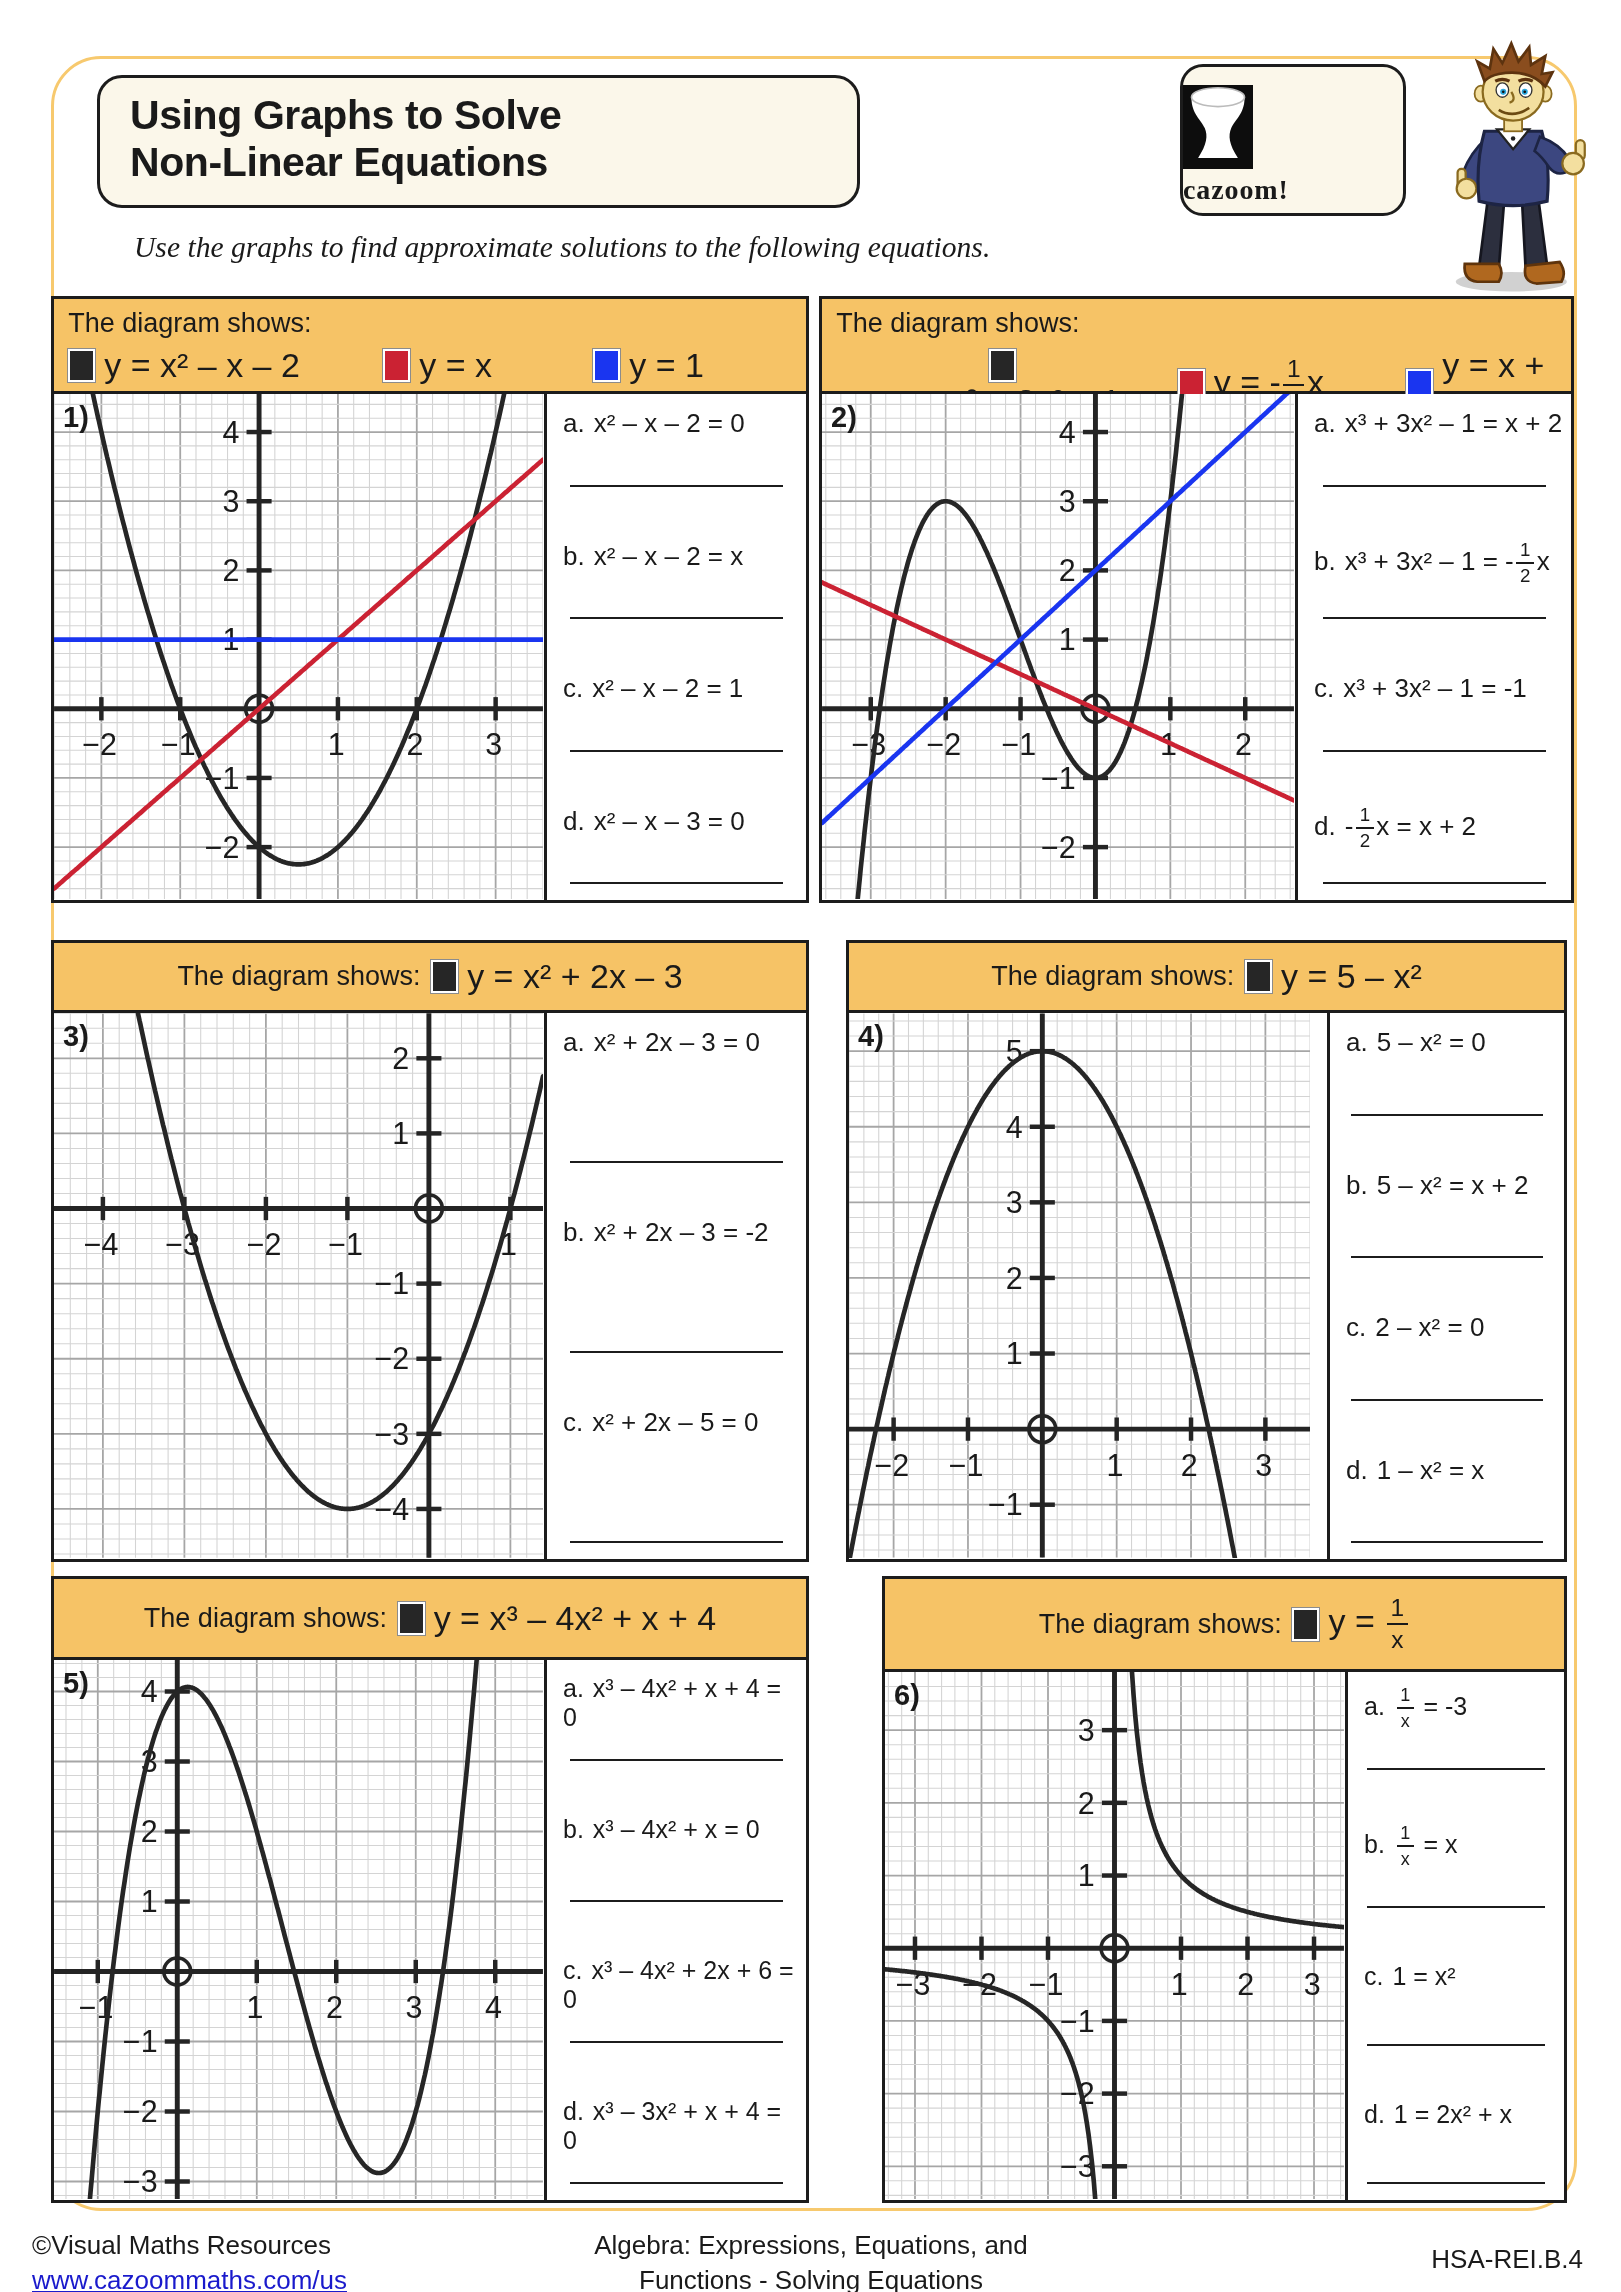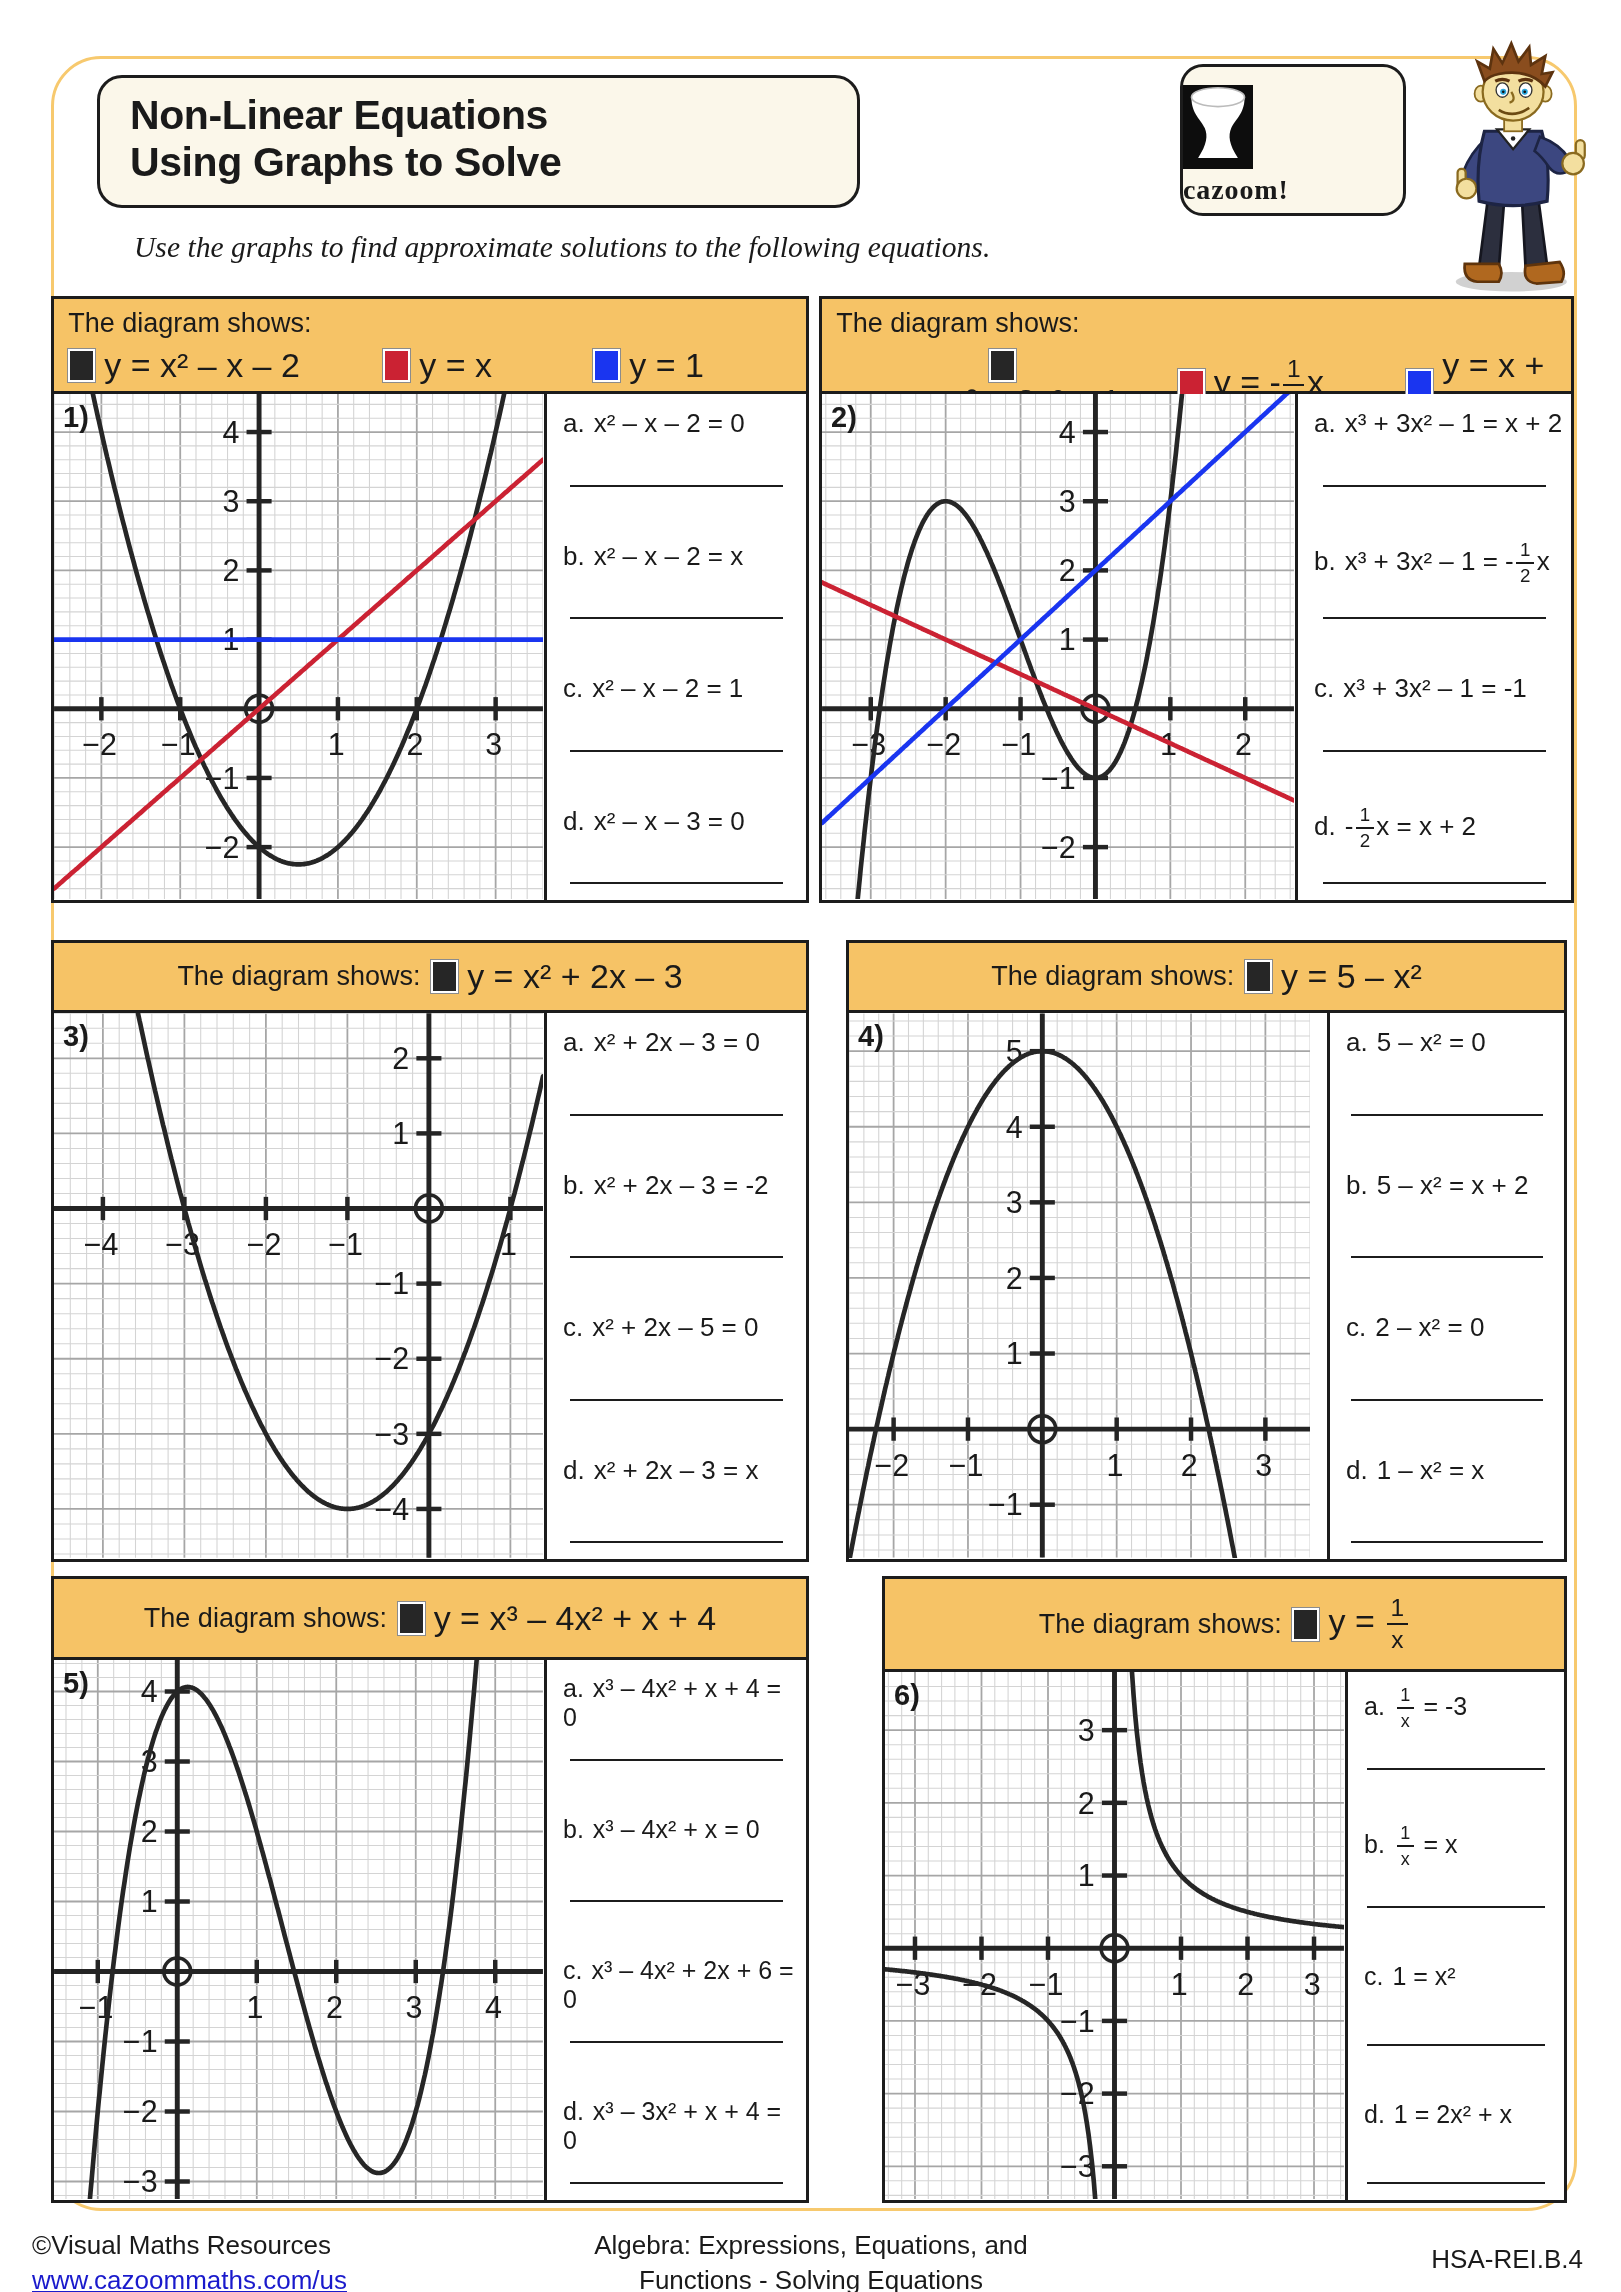--- a/index.html
+++ b/index.html
@@ -62,22 +62,22 @@
   .footer-center{position:absolute;left:50%;transform:translateX(-50%);top:2228px;
        text-align:center;font-size:26px;line-height:1.35;width:663px;}
   .footer-right{position:absolute;right:39px;top:2244px;font-size:26px;}
 </style>
 </head>
 <body>
 
 <div class="page-border"></div>
 
 <div class="title-box">
+  <div class="t">Using Graphs to Solve</div>
   <div class="t">Non-Linear Equations</div>
-  <div class="t">Using Graphs to Solve</div>
 </div>
 
 <div class="logo-box">
   <div class="logo-drum">
     <svg viewBox="0 0 60 76" width="70" height="84">
       <path d="M6,12 C6,26 15,32 18,39 C21,46 20,54 12,66 L48,66 C40,54 39,46 42,39 C45,32 54,26 54,12 Z" fill="#ffffff"></path>
       <ellipse cx="30" cy="11" rx="24" ry="8.5" fill="#ffffff"></ellipse>
       <ellipse cx="30" cy="11" rx="24" ry="8.5" fill="none" stroke="#bbbbbb" stroke-width="1.5"></ellipse>
     </svg>
   </div>
@@ -490,21 +490,20 @@
           <line x1="404.59999999999997" y1="50.31724137931035" x2="432.59999999999997" y2="50.31724137931035" stroke="#242424" stroke-width="5"></line>
           <text x="396.59999999999997" y="62.31724137931035" text-anchor="end" font-size="34" fill="#1a1a1a" font-family="Liberation Sans, sans-serif">2</text>
           <circle cx="418.59999999999997" cy="218.04137931034484" r="15" fill="none" stroke="#242424" stroke-width="4"></circle>
           <path d="M53.7,-206.3L54.6,-201.3L55.5,-196.2L56.4,-191.2L57.3,-186.2L58.2,-181.3L59.1,-176.3L60.1,-171.4L61.0,-166.5L61.9,-161.6L62.8,-156.7L63.7,-151.8L64.6,-146.9L65.5,-142.1L66.4,-137.3L67.3,-132.5L68.3,-127.7L69.2,-122.9L70.1,-118.2L71.0,-113.4L71.9,-108.7L72.8,-104.0L73.7,-99.3L74.6,-94.6L75.5,-90.0L76.4,-85.3L77.4,-80.7L78.3,-76.1L79.2,-71.5L80.1,-67.0L81.0,-62.4L81.9,-57.9L82.8,-53.3L83.7,-48.8L84.6,-44.4L85.5,-39.9L86.5,-35.4L87.4,-31.0L88.3,-26.6L89.2,-22.2L90.1,-17.8L91.0,-13.4L91.9,-9.1L92.8,-4.7L93.7,-0.4L94.6,3.9L95.5,8.2L96.5,12.4L97.4,16.7L98.3,20.9L99.2,25.2L100.1,29.4L101.0,33.5L101.9,37.7L102.8,41.9L103.7,46.0L104.6,50.1L105.6,54.2L106.5,58.3L107.4,62.4L108.3,66.4L109.2,70.4L110.1,74.5L111.0,78.5L111.9,82.4L112.8,86.4L113.8,90.4L114.7,94.3L115.6,98.2L116.5,102.1L117.4,106.0L118.3,109.9L119.2,113.7L120.1,117.5L121.0,121.4L121.9,125.2L122.9,128.9L123.8,132.7L124.7,136.5L125.6,140.2L126.5,143.9L127.4,147.6L128.3,151.3L129.2,154.9L130.1,158.6L131.0,162.2L132.0,165.8L132.9,169.4L133.8,173.0L134.7,176.6L135.6,180.1L136.5,183.7L137.4,187.2L138.3,190.7L139.2,194.1L140.1,197.6L141.0,201.1L142.0,204.5L142.9,207.9L143.8,211.3L144.7,214.7L145.6,218.0L146.5,221.4L147.4,224.7L148.3,228.0L149.2,231.3L150.1,234.6L151.1,237.9L152.0,241.1L152.9,244.3L153.8,247.6L154.7,250.7L155.6,253.9L156.5,257.1L157.4,260.2L158.3,263.4L159.3,266.5L160.2,269.6L161.1,272.6L162.0,275.7L162.9,278.7L163.8,281.8L164.7,284.8L165.6,287.8L166.5,290.8L167.4,293.7L168.3,296.7L169.3,299.6L170.2,302.5L171.1,305.4L172.0,308.3L172.9,311.1L173.8,314.0L174.7,316.8L175.6,319.6L176.5,322.4L177.5,325.2L178.4,327.9L179.3,330.7L180.2,333.4L181.1,336.1L182.0,338.8L182.9,341.5L183.8,344.1L184.7,346.8L185.6,349.4L186.5,352.0L187.5,354.6L188.4,357.2L189.3,359.7L190.2,362.3L191.1,364.8L192.0,367.3L192.9,369.8L193.8,372.3L194.7,374.7L195.7,377.2L196.6,379.6L197.5,382.0L198.4,384.4L199.3,386.8L200.2,389.1L201.1,391.5L202.0,393.8L202.9,396.1L203.8,398.4L204.8,400.7L205.7,402.9L206.6,405.1L207.5,407.4L208.4,409.6L209.3,411.8L210.2,413.9L211.1,416.1L212.0,418.2L212.9,420.4L213.8,422.5L214.8,424.5L215.7,426.6L216.6,428.7L217.5,430.7L218.4,432.7L219.3,434.7L220.2,436.7L221.1,438.7L222.0,440.6L223.0,442.6L223.9,444.5L224.8,446.4L225.7,448.3L226.6,450.2L227.5,452.0L228.4,453.9L229.3,455.7L230.2,457.5L231.1,459.3L232.0,461.0L233.0,462.8L233.9,464.5L234.8,466.2L235.7,467.9L236.6,469.6L237.5,471.3L238.4,472.9L239.3,474.6L240.2,476.2L241.2,477.8L242.1,479.4L243.0,481.0L243.9,482.5L244.8,484.0L245.7,485.6L246.6,487.1L247.5,488.5L248.4,490.0L249.3,491.5L250.3,492.9L251.2,494.3L252.1,495.7L253.0,497.1L253.9,498.5L254.8,499.8L255.7,501.2L256.6,502.5L257.5,503.8L258.4,505.1L259.4,506.3L260.3,507.6L261.2,508.8L262.1,510.0L263.0,511.2L263.9,512.4L264.8,513.6L265.7,514.7L266.6,515.8L267.5,517.0L268.4,518.1L269.4,519.1L270.3,520.2L271.2,521.3L272.1,522.3L273.0,523.3L273.9,524.3L274.8,525.3L275.7,526.2L276.6,527.2L277.6,528.1L278.5,529.0L279.4,529.9L280.3,530.8L281.2,531.7L282.1,532.5L283.0,533.4L283.9,534.2L284.8,535.0L285.7,535.7L286.7,536.5L287.6,537.3L288.5,538.0L289.4,538.7L290.3,539.4L291.2,540.1L292.1,540.7L293.0,541.4L293.9,542.0L294.8,542.6L295.8,543.2L296.7,543.8L297.6,544.4L298.5,544.9L299.4,545.4L300.3,545.9L301.2,546.4L302.1,546.9L303.0,547.4L303.9,547.8L304.9,548.2L305.8,548.7L306.7,549.1L307.6,549.4L308.5,549.8L309.4,550.1L310.3,550.5L311.2,550.8L312.1,551.1L313.0,551.3L314.0,551.6L314.9,551.8L315.8,552.1L316.7,552.3L317.6,552.5L318.5,552.7L319.4,552.8L320.3,553.0L321.2,553.1L322.1,553.2L323.1,553.3L324.0,553.4L324.9,553.4L325.8,553.5L326.7,553.5L327.6,553.5L328.5,553.5L329.4,553.5L330.3,553.4L331.2,553.4L332.1,553.3L333.1,553.2L334.0,553.1L334.9,553.0L335.8,552.8L336.7,552.7L337.6,552.5L338.5,552.3L339.4,552.1L340.3,551.8L341.3,551.6L342.2,551.3L343.1,551.1L344.0,550.8L344.9,550.5L345.8,550.1L346.7,549.8L347.6,549.4L348.5,549.1L349.4,548.7L350.4,548.2L351.3,547.8L352.2,547.4L353.1,546.9L354.0,546.4L354.9,545.9L355.8,545.4L356.7,544.9L357.6,544.4L358.5,543.8L359.4,543.2L360.4,542.6L361.3,542.0L362.2,541.4L363.1,540.7L364.0,540.1L364.9,539.4L365.8,538.7L366.7,538.0L367.6,537.3L368.5,536.5L369.5,535.7L370.4,535.0L371.3,534.2L372.2,533.4L373.1,532.5L374.0,531.7L374.9,530.8L375.8,529.9L376.7,529.0L377.7,528.1L378.6,527.2L379.5,526.2L380.4,525.3L381.3,524.3L382.2,523.3L383.1,522.3L384.0,521.3L384.9,520.2L385.8,519.1L386.8,518.1L387.7,517.0L388.6,515.8L389.5,514.7L390.4,513.6L391.3,512.4L392.2,511.2L393.1,510.0L394.0,508.8L394.9,507.6L395.8,506.3L396.8,505.1L397.7,503.8L398.6,502.5L399.5,501.2L400.4,499.8L401.3,498.5L402.2,497.1L403.1,495.7L404.0,494.3L404.9,492.9L405.9,491.5L406.8,490.0L407.7,488.5L408.6,487.1L409.5,485.6L410.4,484.0L411.3,482.5L412.2,481.0L413.1,479.4L414.1,477.8L415.0,476.2L415.9,474.6L416.8,472.9L417.7,471.3L418.6,469.6L419.5,467.9L420.4,466.2L421.3,464.5L422.2,462.8L423.2,461.0L424.1,459.3L425.0,457.5L425.9,455.7L426.8,453.9L427.7,452.0L428.6,450.2L429.5,448.3L430.4,446.4L431.3,444.5L432.3,442.6L433.2,440.6L434.1,438.7L435.0,436.7L435.9,434.7L436.8,432.7L437.7,430.7L438.6,428.7L439.5,426.6L440.4,424.5L441.3,422.5L442.3,420.4L443.2,418.2L444.1,416.1L445.0,413.9L445.9,411.8L446.8,409.6L447.7,407.4L448.6,405.1L449.5,402.9L450.5,400.7L451.4,398.4L452.3,396.1L453.2,393.8L454.1,391.5L455.0,389.1L455.9,386.8L456.8,384.4L457.7,382.0L458.6,379.6L459.6,377.2L460.5,374.7L461.4,372.3L462.3,369.8L463.2,367.3L464.1,364.8L465.0,362.3L465.9,359.7L466.8,357.2L467.7,354.6L468.7,352.0L469.6,349.4L470.5,346.8L471.4,344.1L472.3,341.5L473.2,338.8L474.1,336.1L475.0,333.4L475.9,330.7L476.8,327.9L477.8,325.2L478.7,322.4L479.6,319.6L480.5,316.8L481.4,314.0L482.3,311.1L483.2,308.3L484.1,305.4L485.0,302.5L485.9,299.6L486.8,296.7L487.8,293.7L488.7,290.8L489.6,287.8L490.5,284.8L491.4,281.8L492.3,278.7L493.2,275.7L494.1,272.6L495.0,269.6L495.9,266.5L496.9,263.4L497.8,260.2L498.7,257.1L499.6,253.9L500.5,250.7L501.4,247.6L502.3,244.3L503.2,241.1L504.1,237.9L505.0,234.6L506.0,231.3L506.9,228.0L507.8,224.7L508.7,221.4L509.6,218.0L510.5,214.7L511.4,211.3L512.3,207.9L513.2,204.5L514.2,201.1L515.1,197.6L516.0,194.1L516.9,190.7L517.8,187.2L518.7,183.7L519.6,180.1L520.5,176.6L521.4,173.0L522.3,169.4L523.3,165.8L524.2,162.2L525.1,158.6L526.0,154.9L526.9,151.3L527.8,147.6L528.7,143.9L529.6,140.2L530.5,136.5L531.4,132.7L532.4,128.9L533.3,125.2L534.2,121.4L535.1,117.5L536.0,113.7L536.9,109.9L537.8,106.0L538.7,102.1L539.6,98.2L540.5,94.3L541.5,90.4L542.4,86.4L543.3,82.4L544.2,78.5L545.1,74.5L546.0,70.4" fill="none" stroke="#262626" stroke-width="5.2" stroke-linecap="round"></path>
         </svg>
     </div>
     <div class="qcol">
       <div class="q"><span class="qlabel">a.</span><span>x² + 2x – 3 = 0</span><div class="ans"></div></div>
       <div class="q"><span class="qlabel">b.</span><span>x² + 2x – 3 = -2</span><div class="ans"></div></div>
       <div class="q"><span class="qlabel">c.</span><span>x² + 2x – 5 = 0</span><div class="ans"></div></div>
-      <div class="q"><span class="qlabel">d.</span><span>x² + 2x – 3 = x</span><div class="ans"></div></div>
     </div>
   </div>
 </section>
 
 <section class="panel" id="panel4" style="left:846px;top:940px;width:721px;height:622px">
   <header class="phead pheadC">
     <span>The diagram shows:</span>
     <span class="legend-item">
         <span class="swatch" style="background: rgb(38, 38, 38);"></span>
         <span>y = 5 – x²</span>

